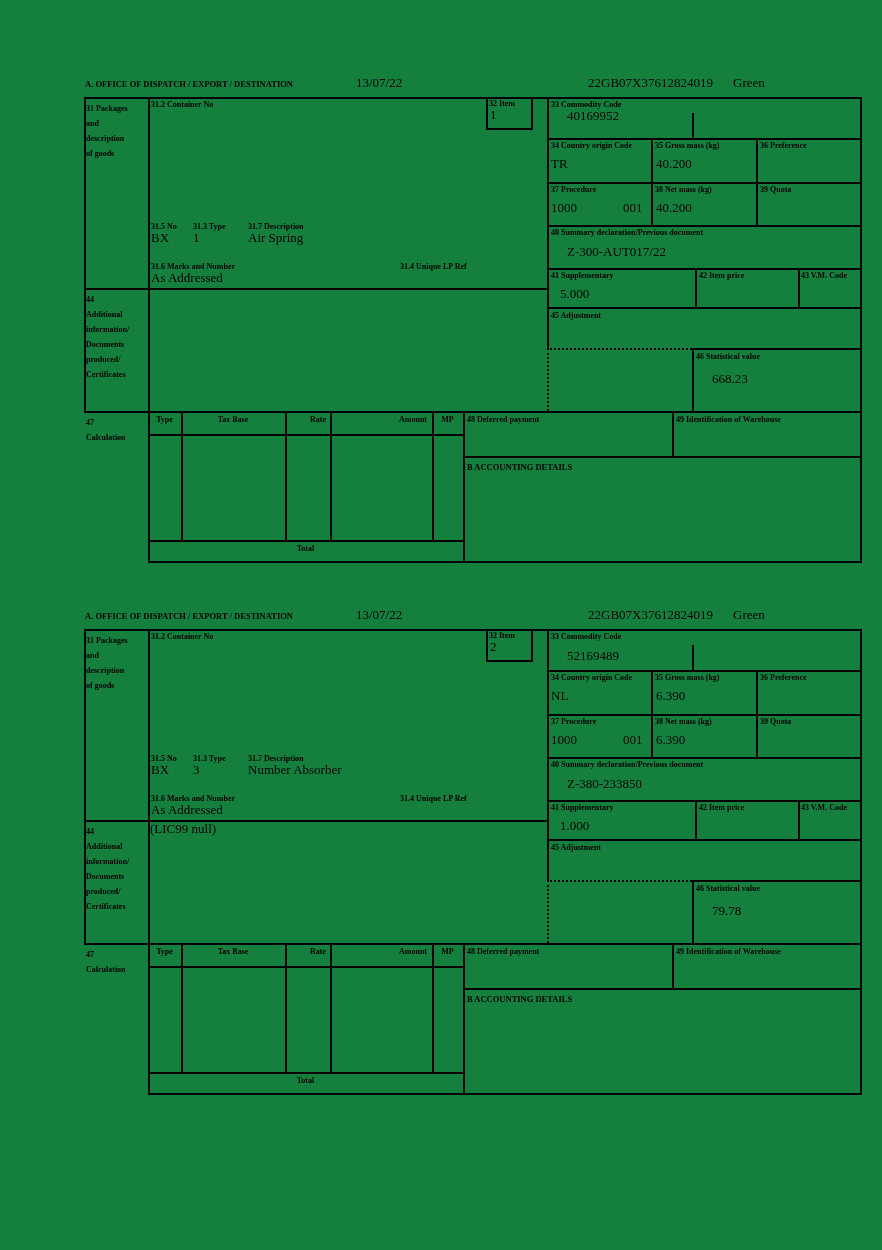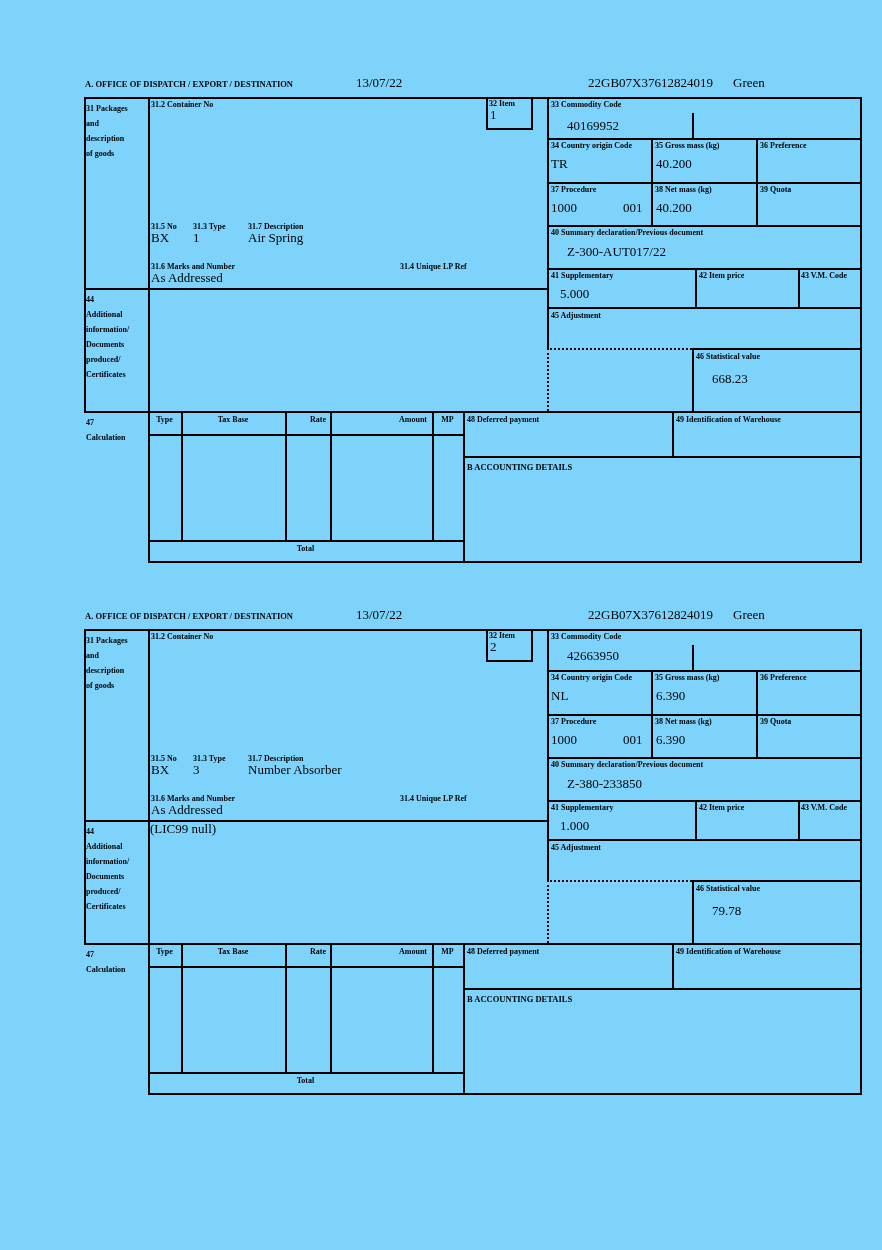--- a/index.html
+++ b/index.html
@@ -1,21 +1,21 @@
 <!DOCTYPE html>
 <html><head>
 <meta charset="utf-8">
 <style>
   * { margin:0; padding:0; box-sizing:border-box; }
   html,body { background:#ffffff; }
   body {
     width:882px; height:1250px; position:relative;
     font-family:"Liberation Serif","DejaVu Serif",serif; color:#000;
   }
-  #page { position:absolute; left:0; top:0; width:882px; height:1250px; background:#7dd3fc; overflow:hidden; }
+  #page { position:absolute; left:0; top:0; width:882px; height:1250px; background:#15803d; overflow:hidden; }
   .sad-form { position:absolute; left:0; width:882px; height:492px; }
   .hl { position:absolute; height:0; border-top:2px solid #000; }
   .vl { position:absolute; width:0; border-left:2px solid #000; }
   .dot-h { border-top:2px dotted #000; }
   .dot-v { border-left:2px dotted #000; }
   .lbl { position:absolute; font-weight:bold; font-size:8px; line-height:10px; white-space:nowrap; }
   .ml  { white-space:pre-line; line-height:15px; }
   .hdr { font-size:8.5px; }
   .val { position:absolute; font-size:13px; line-height:14px; white-space:nowrap; }
   .itembox { position:absolute; border:2px solid #000; border-top:none; }
@@ -77,21 +77,21 @@
     <div class="lbl" style="left:193px;top:147px">31.3 Type</div>
     <div class="lbl" style="left:248px;top:147px">31.7 Description</div>
     <div class="val" style="left:151px;top:156px">BX</div>
     <div class="val" style="left:193px;top:156px">1</div>
     <div class="val" style="left:248px;top:156px">Air Spring</div>
     <div class="lbl" style="left:151px;top:187px">31.6 Marks and Number</div>
     <div class="lbl" style="left:400px;top:187px">31.4 Unique LP Ref</div>
     <div class="val" style="left:151px;top:196px">As Addressed</div>
 
     <div class="lbl" style="left:551px;top:25px">33 Commodity Code</div>
-    <div class="val" style="left:567px;top:44px">40169952</div>
+    <div class="val" style="left:567px;top:34px">40169952</div>
     <div class="lbl" style="left:551px;top:66px">34 Country origin Code</div>
     <div class="val" style="left:551px;top:82px">TR</div>
     <div class="lbl" style="left:655px;top:66px">35 Gross mass (kg)</div>
     <div class="val" style="left:656px;top:82px">40.200</div>
     <div class="lbl" style="left:760px;top:66px">36 Preference</div>
     <div class="lbl" style="left:551px;top:110px">37 Procedure</div>
     <div class="val" style="left:551px;top:126px">1000</div>
     <div class="val" style="left:623px;top:126px">001</div>
     <div class="lbl" style="left:655px;top:110px">38 Net mass (kg)</div>
     <div class="val" style="left:656px;top:126px">40.200</div>
@@ -181,21 +181,21 @@
     <div class="lbl" style="left:193px;top:147px">31.3 Type</div>
     <div class="lbl" style="left:248px;top:147px">31.7 Description</div>
     <div class="val" style="left:151px;top:156px">BX</div>
     <div class="val" style="left:193px;top:156px">3</div>
     <div class="val" style="left:248px;top:156px">Number Absorber</div>
     <div class="lbl" style="left:151px;top:187px">31.6 Marks and Number</div>
     <div class="lbl" style="left:400px;top:187px">31.4 Unique LP Ref</div>
     <div class="val" style="left:151px;top:196px">As Addressed</div>
 
     <div class="lbl" style="left:551px;top:25px">33 Commodity Code</div>
-    <div class="val" style="left:567px;top:42px">42663950</div>
+    <div class="val" style="left:567px;top:42px">52169489</div>
     <div class="lbl" style="left:551px;top:66px">34 Country origin Code</div>
     <div class="val" style="left:551px;top:82px">NL</div>
     <div class="lbl" style="left:655px;top:66px">35 Gross mass (kg)</div>
     <div class="val" style="left:656px;top:82px">6.390</div>
     <div class="lbl" style="left:760px;top:66px">36 Preference</div>
     <div class="lbl" style="left:551px;top:110px">37 Procedure</div>
     <div class="val" style="left:551px;top:126px">1000</div>
     <div class="val" style="left:623px;top:126px">001</div>
     <div class="lbl" style="left:655px;top:110px">38 Net mass (kg)</div>
     <div class="val" style="left:656px;top:126px">6.390</div>

